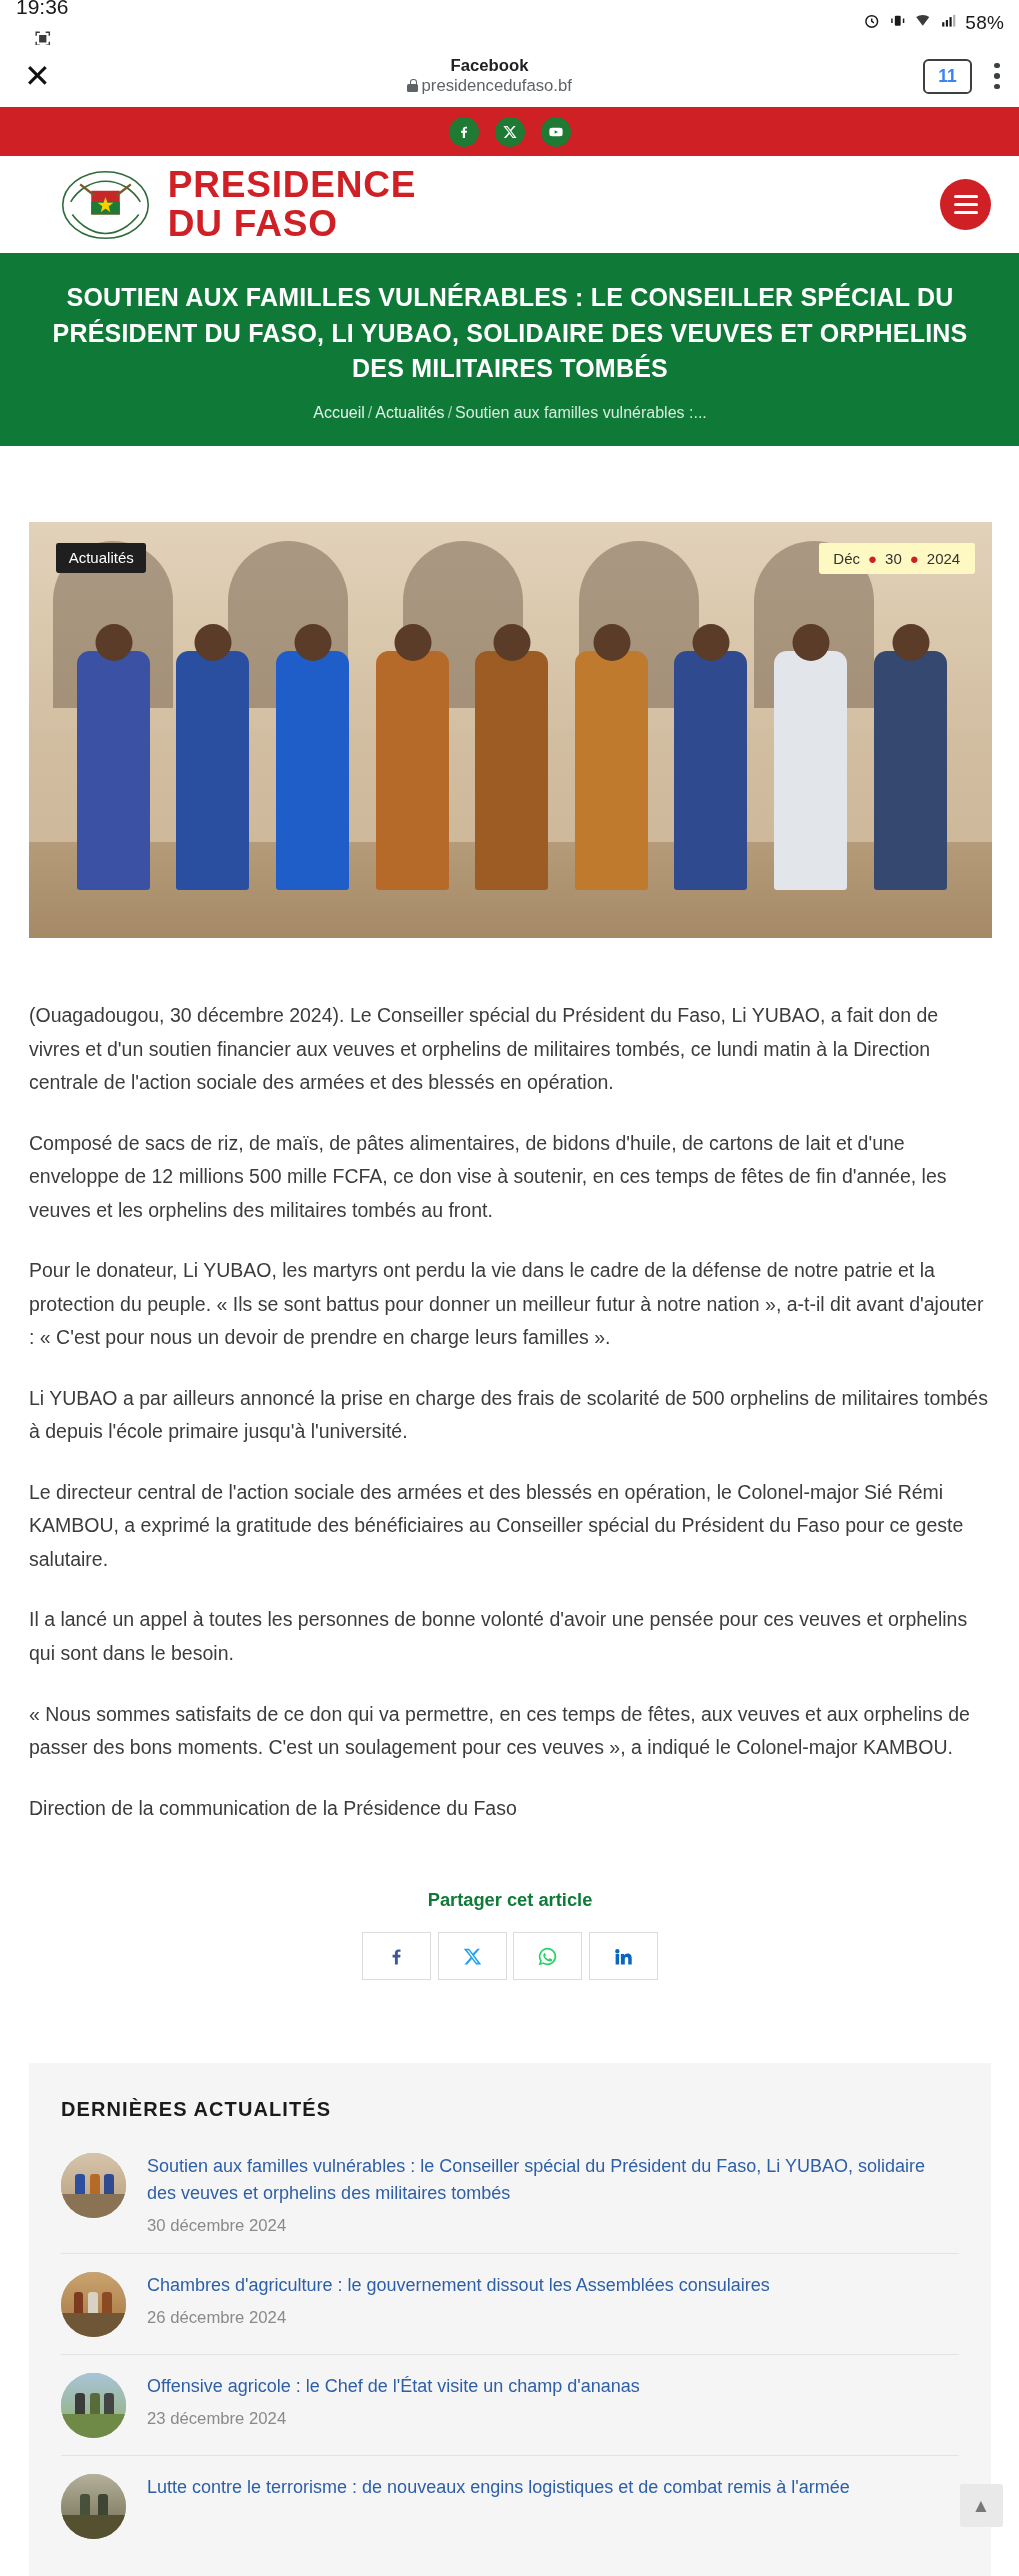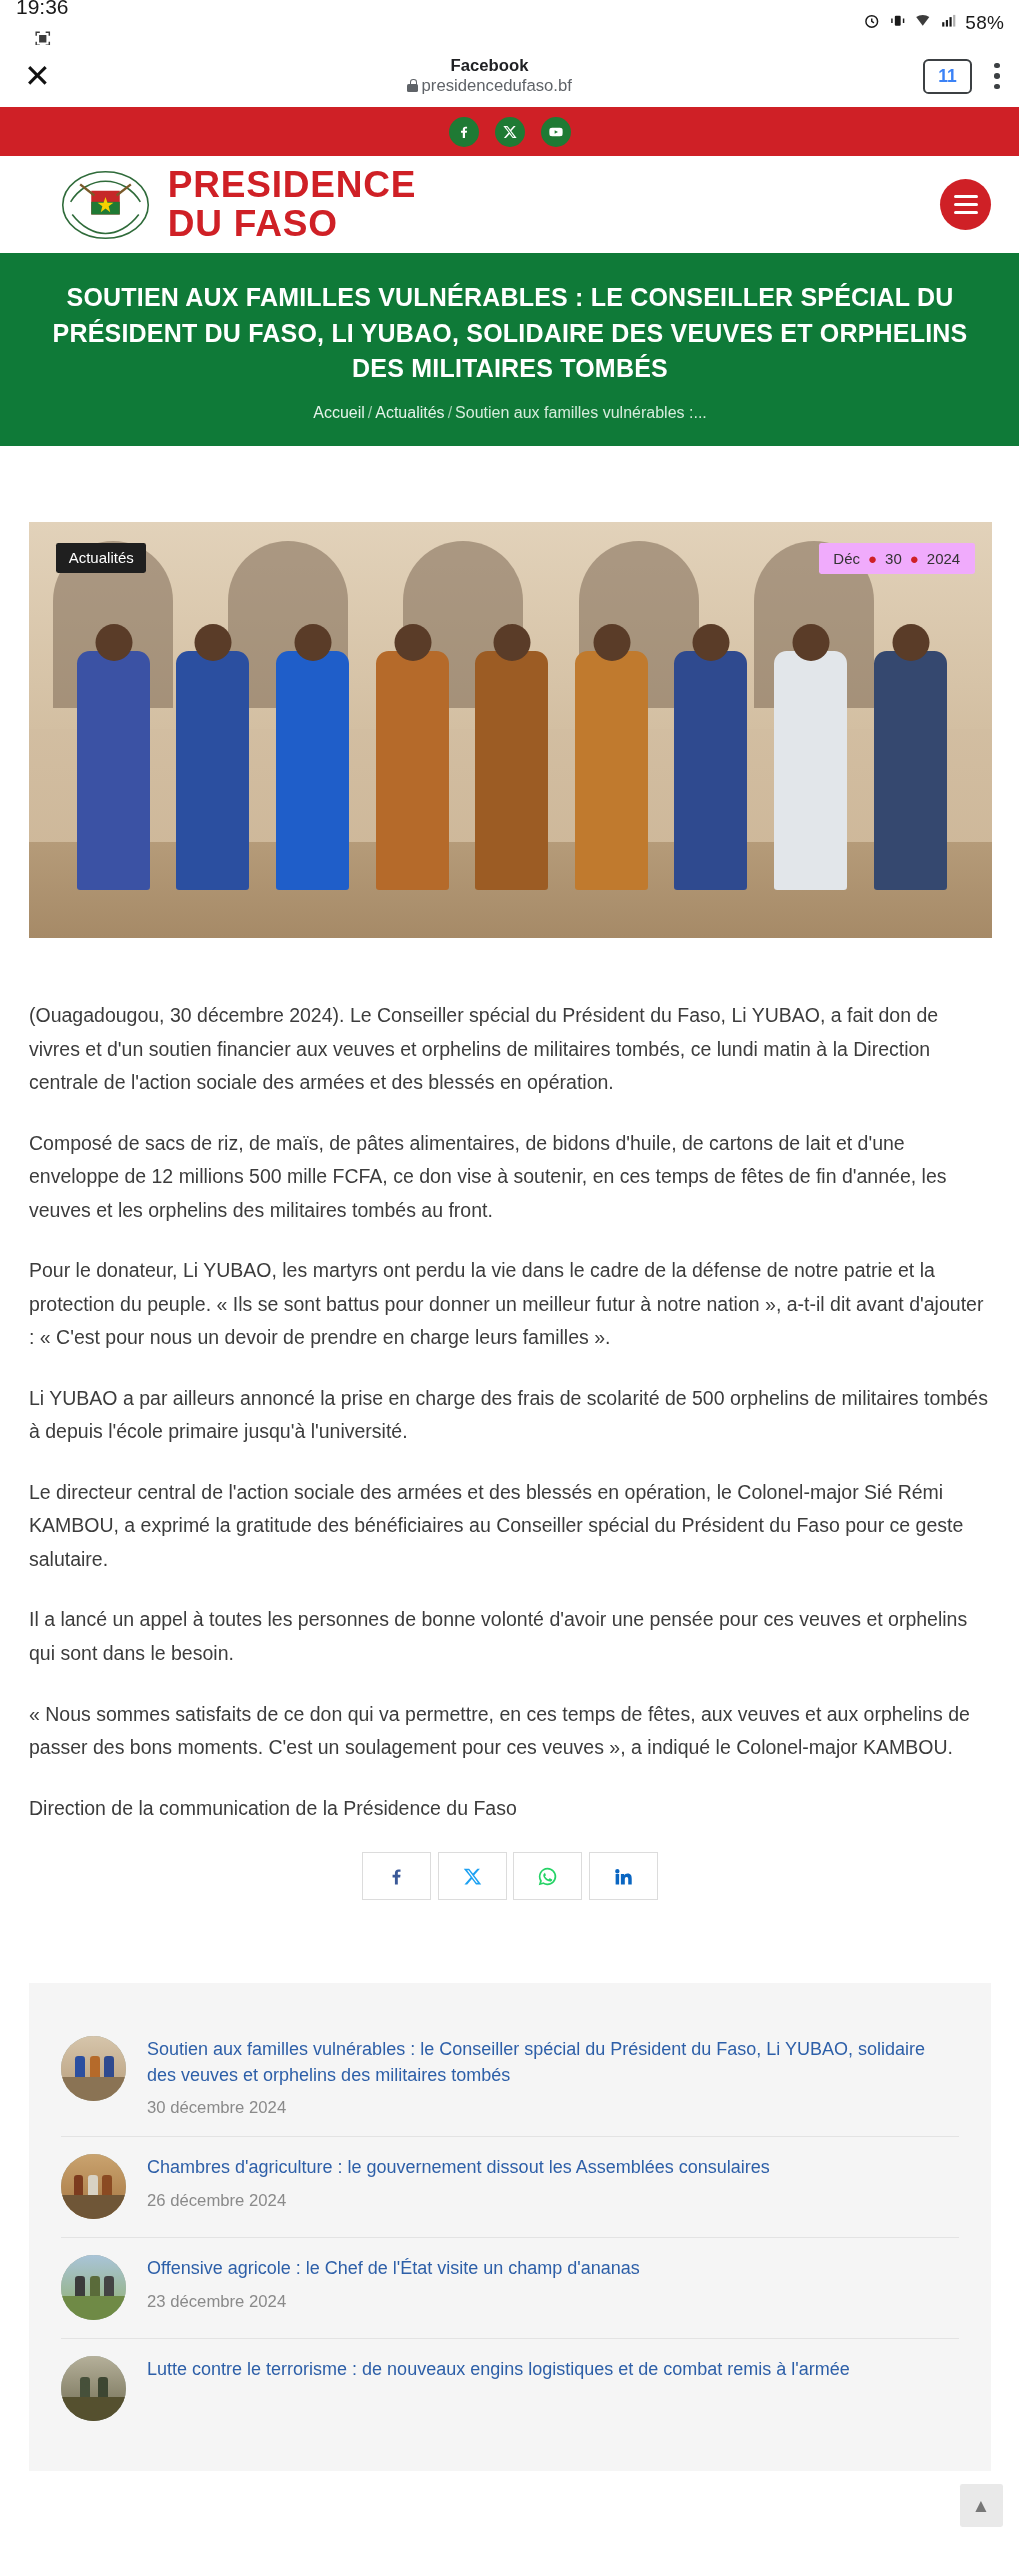--- a/index.html
+++ b/index.html
@@ -172,21 +172,21 @@
     position: absolute; top: -27px; left: 50%; transform: translateX(-50%);
     width: 37px; height: 37px; border-radius: 50%; background: #5a3c28;
   }
   .badge-cat {
     position: absolute; left: 27px; top: 21px;
     background: #1f1f1f; color: #fff;
     font-size: 15px; padding: 6.4px 12.7px; border-radius: 2.4px;
   }
   .badge-date {
     position: absolute; right: 17.5px; top: 21px;
-    background: #f0abfc; color: #333;
+    background: #fef9c3; color: #333;
     font-size: 15px; padding: 7.2px 14.3px; border-radius: 2.4px;
     display: flex; gap: 8px; align-items: center;
   }
   .badge-date .dot { color: #cf2026; font-weight: 700; }
 
   .article { margin-top: 61px; }
   .article p {
     font-size: 19.5px;
     line-height: 1.72;
     color: #3c3c3c;
@@ -429,20 +429,21 @@
     <p>(Ouagadougou, 30 décembre 2024). Le Conseiller spécial du Président du Faso, Li YUBAO, a fait don de vivres et d'un soutien financier aux veuves et orphelins de militaires tombés, ce lundi matin à la Direction centrale de l'action sociale des armées et des blessés en opération.</p>
     <p>Composé de sacs de riz, de maïs, de pâtes alimentaires, de bidons d'huile, de cartons de lait et d'une enveloppe de 12 millions 500 mille FCFA, ce don vise à soutenir, en ces temps de fêtes de fin d'année, les veuves et les orphelins des militaires tombés au front.</p>
     <p>Pour le donateur, Li YUBAO, les martyrs ont perdu la vie dans le cadre de la défense de notre patrie et la protection du peuple. « Ils se sont battus pour donner un meilleur futur à notre nation », a-t-il dit avant d'ajouter : « C'est pour nous un devoir de prendre en charge leurs familles ».</p>
     <p>Li YUBAO a par ailleurs annoncé la prise en charge des frais de scolarité de 500 orphelins de militaires tombés à depuis l'école primaire jusqu'à l'université.</p>
     <p>Le directeur central de l'action sociale des armées et des blessés en opération, le Colonel-major Sié Rémi KAMBOU, a exprimé la gratitude des bénéficiaires au Conseiller spécial du Président du Faso pour ce geste salutaire.</p>
     <p>Il a lancé un appel à toutes les personnes de bonne volonté d'avoir une pensée pour ces veuves et orphelins qui sont dans le besoin.</p>
     <p>« Nous sommes satisfaits de ce don qui va permettre, en ces temps de fêtes, aux veuves et aux orphelins de passer des bons moments. C'est un soulagement pour ces veuves », a indiqué le Colonel-major KAMBOU.</p>
     <p>Direction de la communication de la Présidence du Faso</p>
   </div>
 
+  <div class="share-title">Partager cet article</div>
   <div class="share-row">
     <div class="share-btn">
       <svg viewBox="0 0 24 24" fill="#3b5998">
           <path d="M13.5 21v-8h2.7l.4-3h-3.1V8.2c0-.9.3-1.5 1.5-1.5h1.6V4.1c-.3 0-1.3-.1-2.4-.1-2.4 0-4 1.5-4 4.1V10H7.5v3h2.7v8z"></path>
         </svg>
     </div>
     <div class="share-btn">
       <svg viewBox="0 0 24 24" fill="#1da1f2">
           <path d="M17.5 3h3l-6.6 7.6L22 21h-6l-4.7-6.1L5.9 21H2.8l7.1-8.1L2 3h6.2l4.3 5.6zm-1 16h1.7L7.6 4.8H5.8z"></path>
         </svg>
@@ -454,20 +455,21 @@
     </div>
     <div class="share-btn">
       <svg viewBox="0 0 24 24" fill="#0a66c2">
           <path d="M4.98 3.5a2.5 2.5 0 11-.02 5 2.5 2.5 0 01.02-5zM3 9h4v12H3zM9 9h3.8v1.7h.05c.53-1 1.83-2.05 3.77-2.05 4.03 0 4.78 2.65 4.78 6.1V21h-4v-5.4c0-1.3 0-3-1.8-3s-2.1 1.4-2.1 2.9V21H9z"></path>
         </svg>
     </div>
   </div>
 </div>
 
 <div class="latest">
+  <h2>DERNIÈRES ACTUALITÉS</h2>
 
   <div class="news-item">
     <div class="thumb">
       <div class="t-sky" style="background:linear-gradient(#cdbda4,#b9a display);"></div>
       <div class="t-sky" style="background:linear-gradient(#d6c5ab,#b59b79);"></div>
       <div class="t-p" style="left:14.3px;background:#2b4fa0;"></div>
       <div class="t-p" style="left:29px;background:#b56a2a;"></div>
       <div class="t-p" style="left:43px;background:#2f4a8f;"></div>
       <div class="t-g"></div>
     </div>

